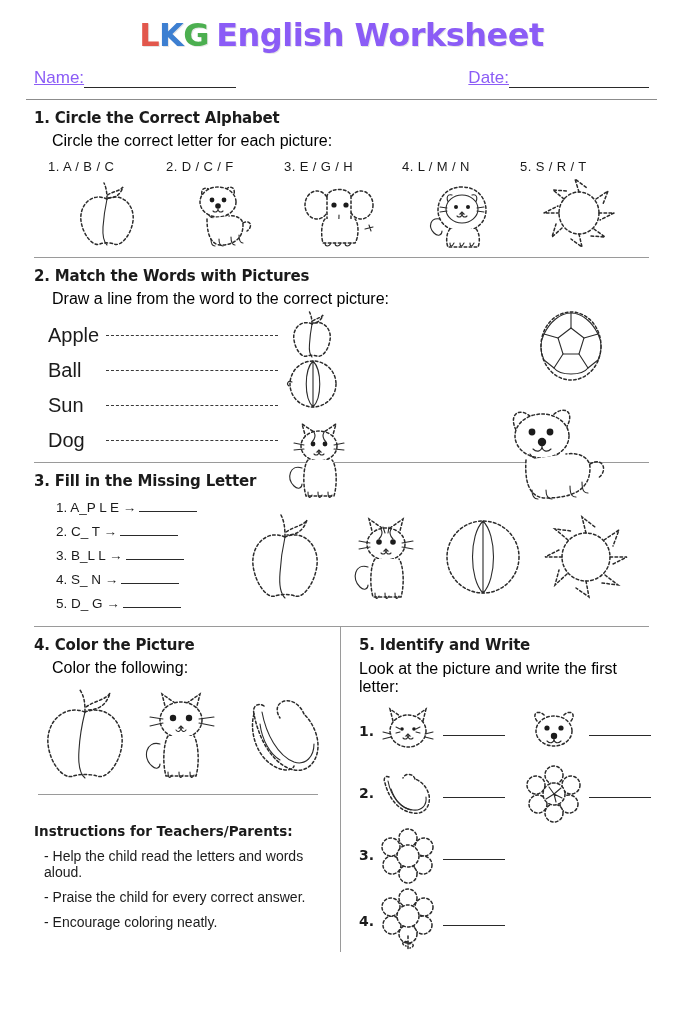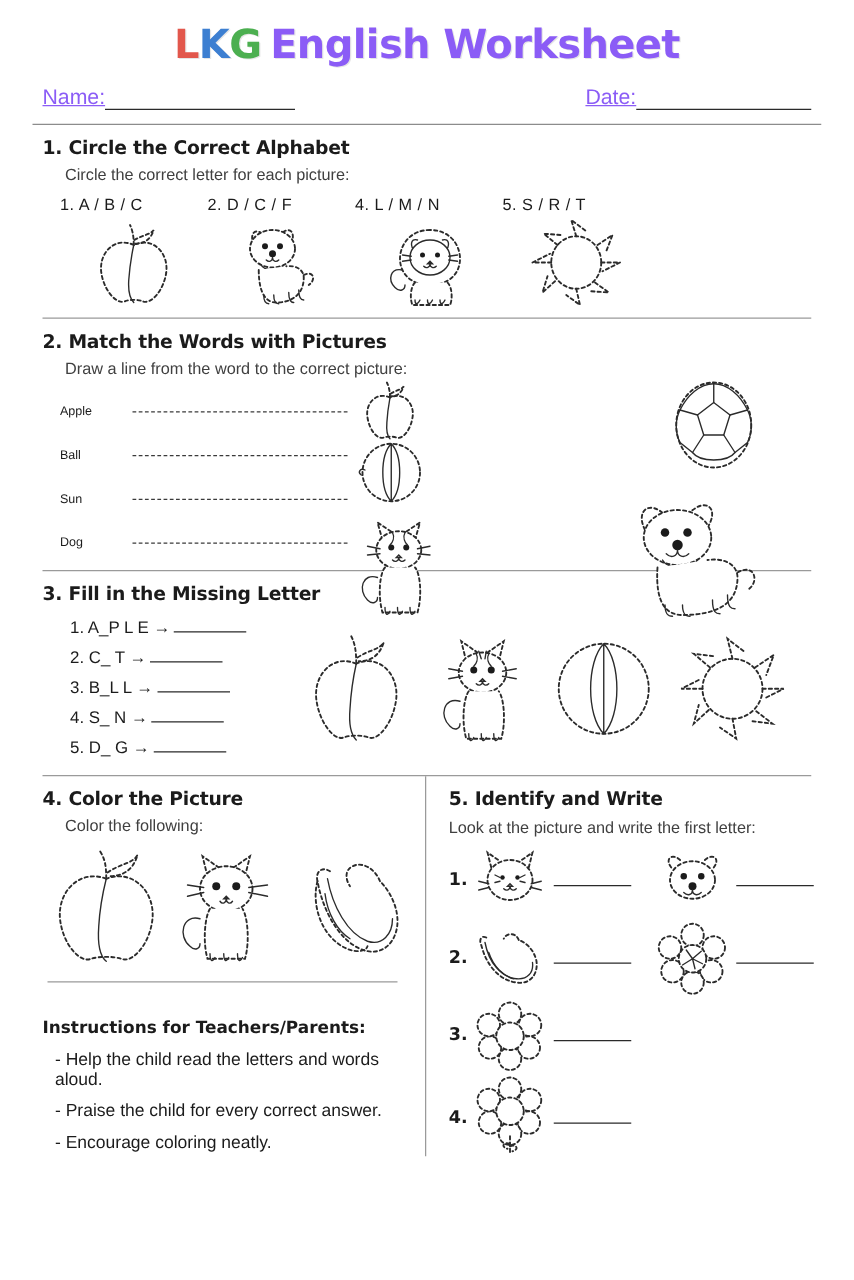--- a/index.html
+++ b/index.html
@@ -45,35 +45,35 @@
   .hr-main { border: 0; border-top: 1.3px solid #8c8c8c; margin-top: 11px; }
   .hr-sec { border: 0; border-top: 1.1px solid #9a9a9a; margin: 8px 0 0 0; }
 
   
   .section { padding: 9px 8px 0 8px; }
   .sec-title {
     font-size: 15px; font-weight: bold; color: #1b1b1b;
     font-family: "DejaVu Sans", sans-serif; letter-spacing: -0.2px;
   }
   .sec-sub {
-    font-size: 13px; color: #404040; font-style: normal;
+    font-size: 16px; color: #000000; font-style: normal;
     margin: 5px 0 0 18px;
   }
 
   
   .s1-row { display: flex; margin-top: 9px; padding-left: 14px; }
   .s1-item { width: 118px; text-align: left; }
   .s1-letters { font-size: 13px; color: #1b1b1b; letter-spacing: 0.4px; white-space: nowrap; }
   .s1-pic { height: 72px; display: flex; align-items: flex-end; justify-content: center; margin-top: 3px; }
 
   
   .s2-body { display: flex; margin-top: 4px; }
   .s2-left { width: 250px; padding-left: 14px; padding-top: 6px; }
   .s2-row { display: flex; align-items: center; height: 35px; }
-  .s2-word { font-size: 10px; width: 58px; }
+  .s2-word { font-size: 20px; width: 58px; }
   .s2-dash { flex: 1; border-top: 1.4px dashed #3a3a3a; height: 0; margin-right: 6px; }
   .s2-mid { width: 118px; position: relative; }
   .s2-right { flex: 1; position: relative; }
 
   
   .s3-body { display: flex; margin-top: 4px; }
   .s3-left { width: 200px; padding-left: 22px; padding-top: 6px; }
   .s3-item { font-size: 13.5px; margin-bottom: 9px; white-space: nowrap; }
   .s3-blank { display: inline-block; border-bottom: 1.3px solid #2a2a2a; width: 58px; height: 12px; margin-left: 3px; }
   .s3-pics { flex: 1; display: flex; align-items: center; justify-content: space-around; padding-right: 10px; }
@@ -153,20 +153,36 @@
             <circle class="dot" cx="39" cy="21" r="2.4"></circle>
             <circle class="dot" cx="33" cy="27" r="2.8"></circle>
             <path class="solid" d="M33 30 C33 33 30 34 28 32 M33 30 C33 33 36 34 38 32"></path>
             <path class="dashf" d="M22 40 C22 62 30 66 36 66 C48 66 58 60 58 46 C58 40 52 36 44 37"></path>
             <path class="solid" d="M26 60 C26 66 28 67 30 67 M34 60 C34 66 36 67 38 67 M46 58 C46 65 48 66 50 66 M54 56 C54 63 56 64 58 64"></path>
             <path class="dash" d="M58 44 C66 40 68 48 62 52"></path>
           </svg>
         </div>
       </div>
 
+      <div class="s1-item">
+        <div class="s1-letters">3. E / G / H</div>
+        <div class="s1-pic">
+          <svg width="80" height="70" viewBox="0 0 80 70">
+            <ellipse class="dashf" cx="14" cy="26" rx="12" ry="14"></ellipse>
+            <ellipse class="dashf" cx="58" cy="26" rx="12" ry="14"></ellipse>
+            <path class="dashf" d="M24 18 C24 8 48 8 48 18 L48 40 C48 48 40 52 36 52 C30 52 24 48 24 40 Z"></path>
+            <circle class="dot" cx="31" cy="26" r="2.6"></circle>
+            <circle class="dot" cx="43" cy="26" r="2.6"></circle>
+            <path class="solid" d="M36 36 C36 46 34 54 38 58 C42 62 46 58 44 54"></path>
+            <path class="dashf" d="M22 40 C18 44 18 58 20 64 L52 64 C56 58 56 44 52 40"></path>
+            <path class="solid" d="M22 64 C22 68 26 68 28 64 M32 64 C32 68 36 68 38 64 M42 64 C42 68 46 68 48 64"></path>
+            <path class="solid" d="M62 50 L70 48 M66 46 L68 52"></path>
+          </svg>
+        </div>
+      </div>
 
       <div class="s1-item">
         <div class="s1-letters">4. L / M / N</div>
         <div class="s1-pic">
           <svg width="82" height="70" viewBox="0 0 82 70">
             <path class="dashf" d="M42 8 C26 8 18 20 18 31 C18 43 27 52 42 52 C57 52 66 43 66 31 C66 20 58 8 42 8 Z"></path>
             <path class="solidf" d="M32 16 C26 14 26 22 30 24 M52 16 C58 14 58 22 54 24"></path>
             <ellipse class="solidf" cx="42" cy="30" rx="16" ry="14"></ellipse>
             <circle class="dot" cx="36" cy="28" r="2"></circle>
             <circle class="dot" cx="48" cy="28" r="2"></circle>

